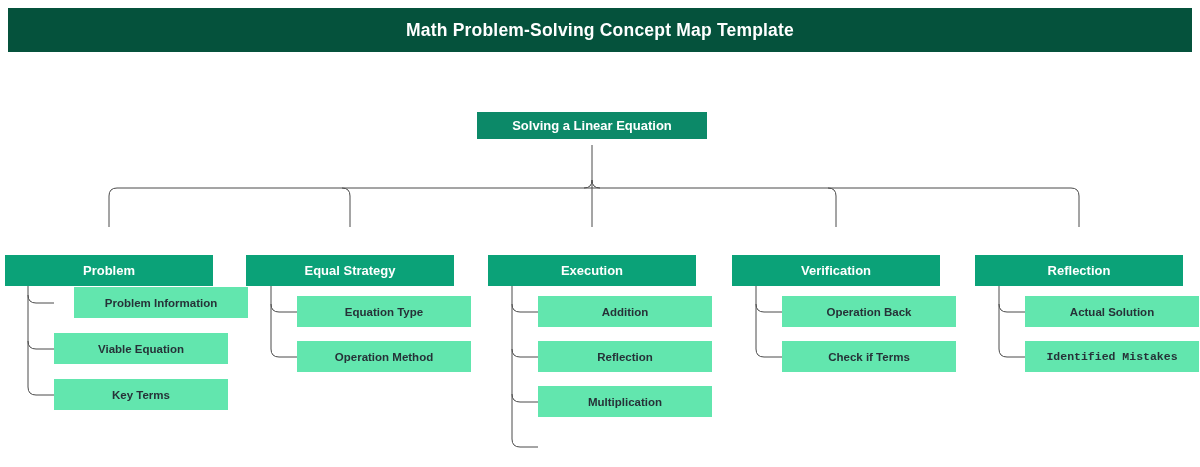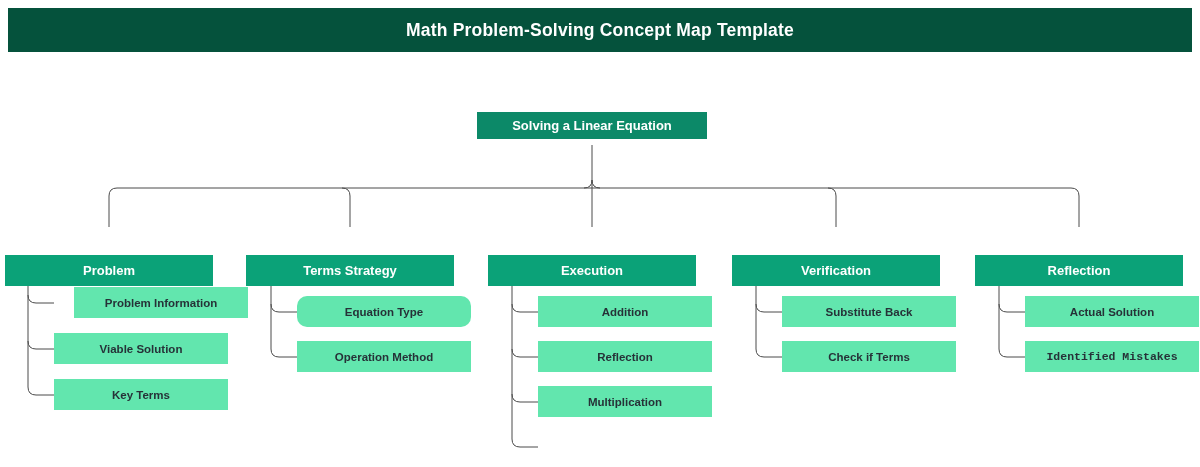--- a/index.html
+++ b/index.html
@@ -78,35 +78,35 @@
 
       <path d="M 999 258 V 349"></path>
       <path d="M 999 304 Q 999 312 1007 312 H 1025"></path>
       <path d="M 999 349 Q 999 357 1007 357 H 1025"></path>
     </g>
   </svg>
 
   <div class="node root">Solving a Linear Equation</div>
 
   <div class="node branch" style="left:5px;">Problem</div>
-  <div class="node branch" style="left:246px;">Terms Strategy</div>
+  <div class="node branch" style="left:246px;">Equal Strategy</div>
   <div class="node branch" style="left:488px;">Execution</div>
   <div class="node branch" style="left:732px;">Verification</div>
   <div class="node branch" style="left:975px;">Reflection</div>
 
   <div class="node leaf" style="left:54px;top:287px;margin-left:20px;">Problem Information</div>
-  <div class="node leaf" style="left:54px;top:333px;">Viable Solution</div>
+  <div class="node leaf" style="left:54px;top:333px;">Viable Equation</div>
   <div class="node leaf" style="left:54px;top:379px;">Key Terms</div>
 
-  <div class="node leaf" style="left:297px;top:296px;border-radius:10px;">Equation Type</div>
+  <div class="node leaf" style="left:297px;top:296px;">Equation Type</div>
   <div class="node leaf" style="left:297px;top:341px;">Operation Method</div>
 
   <div class="node leaf" style="left:538px;top:296px;">Addition</div>
   <div class="node leaf" style="left:538px;top:341px;">Reflection</div>
   <div class="node leaf" style="left:538px;top:386px;">Multiplication</div>
 
-  <div class="node leaf" style="left:782px;top:296px;">Substitute Back</div>
+  <div class="node leaf" style="left:782px;top:296px;">Operation Back</div>
   <div class="node leaf" style="left:782px;top:341px;">Check if Terms</div>
 
   <div class="node leaf" style="left:1025px;top:296px;">Actual Solution</div>
   <div class="node leaf" style="left:1025px;top:341px;font-family:Liberation Mono, monospace;">Identified Mistakes</div>
 
 </div>
 
 </body></html>

